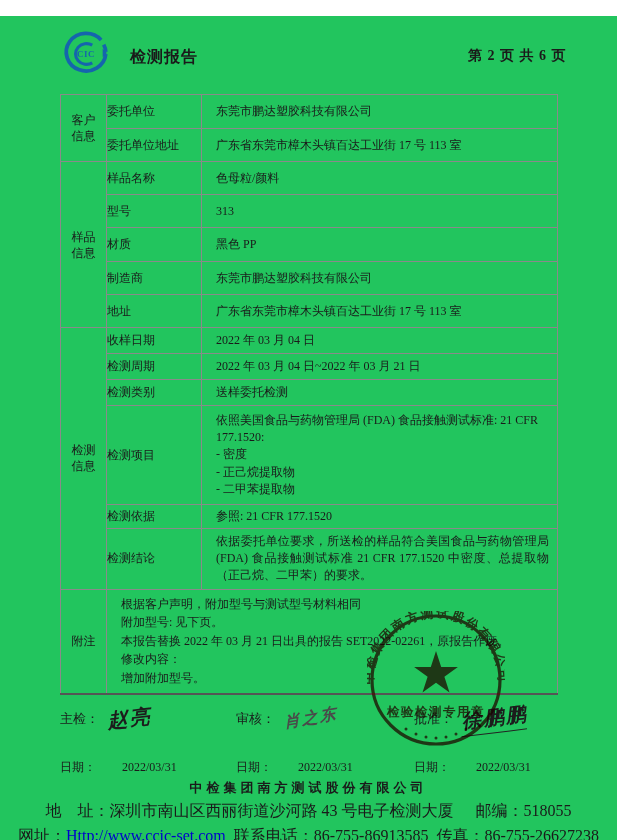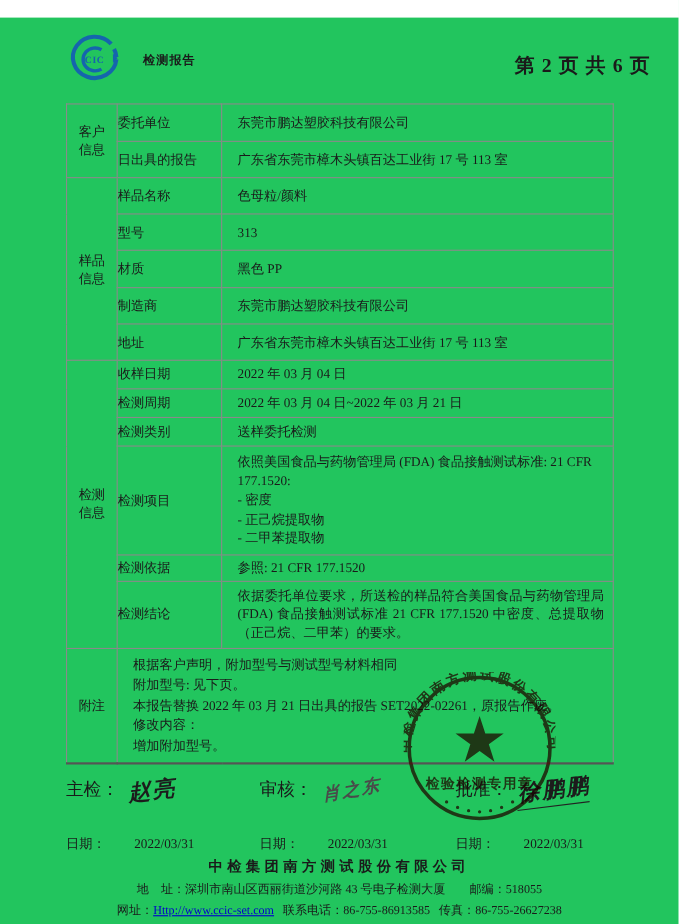--- a/index.html
+++ b/index.html
@@ -2,57 +2,57 @@
 <html><head>
 <meta charset="utf-8">
 <style>
   * { margin:0; padding:0; box-sizing:border-box; }
   html,body { background:#ffffff; }
   body { font-family:"Liberation Serif","DejaVu Serif",serif; color:#1a1a1a; }
   .page { position:relative; width:617px; height:840px; background:#22c55e; overflow:hidden; margin:16px auto; }
 
   
   .hdr-logo { position:absolute; left:61px; top:15px; width:50px; height:46px; }
-  .hdr-title { position:absolute; left:130px; top:31px; font-size:11px; font-weight:bold; letter-spacing:1px; }
+  .hdr-title { position:absolute; left:130px; top:31px; font-size:16px; font-weight:bold; letter-spacing:1px; }
   .hdr-no { position:absolute; left:237px; top:31px; font-size:12.5px; font-weight:bold; }
-  .hdr-page { position:absolute; left:468px; top:31px; font-size:18px; font-weight:bold; letter-spacing:1px; }
+  .hdr-page { position:absolute; left:468px; top:31px; font-size:14px; font-weight:bold; letter-spacing:1px; }
 
   
   table.report { position:absolute; left:60px; top:78px; width:497px; border-collapse:collapse; table-layout:fixed;
                  border:1.2px solid #6b6b6b; border-bottom:2.2px solid #555; }
   table.report td { border:1px solid #8a8a8a; font-size:12px; vertical-align:middle; }
   td.grp { text-align:center; white-space:pre-line; line-height:16px; font-size:12px; }
   td.lbl { padding-left:0; }
   td.val { padding-left:14px; padding-right:10px; }
   .r34{height:34px} .r33{height:33px} .r26{height:26px}
   td.val-multi { white-space:pre-line; line-height:17.2px; padding:6px 10px 6px 14px; vertical-align:middle; }
   td.val-wrap  { line-height:17.2px; padding:4px 8px 4px 14px; text-align:justify; }
   td.note { white-space:pre-line; line-height:18.6px; padding:5px 10px 5px 14px; vertical-align:top; }
   .rh-items{height:87px} .rh-basis{height:24px} .rh-concl{height:52px} .rh-note{height:93px}
 
   
   .sig-area { position:absolute; left:60px; top:688px; width:497px; }
   .sig-row { display:grid; grid-template-columns:176px 178px 143px; align-items:center; }
   .sig-cell { display:flex; align-items:center; gap:10px; }
-  .sig-role { font-size:16px; }
+  .sig-role { font-size:13px; }
   .sig { display:inline-block; font-size:20px; font-weight:600; color:#1c1c1c;
          transform:rotate(-7deg) skewX(-14deg); letter-spacing:2px; }
   .sig-small { font-size:16px; color:#4a4a4a; transform:rotate(-10deg) skewX(-18deg); }
   .sig-underline { border-bottom:1.6px solid #222; padding-bottom:1px; }
   .date-row { display:grid; grid-template-columns:176px 178px 143px; margin-top:26px;text-align:right; }
   .date-cell { display:flex; align-items:center; gap:26px; font-size:12px; }
 
   
   .stamp { position:absolute; left:367px; top:595px; width:138px; height:138px;
            mix-blend-mode:multiply; opacity:.93; z-index:5; pointer-events:none; }
 
   
   .footer { position:absolute; left:0; top:763px; width:100%; text-align:center; }
   .f-company { font-size:13px; font-weight:bold; letter-spacing:4px; }
-  .f-line { font-size:11px; margin-top:4px; }
+  .f-line { font-size:16px; margin-top:4px; }
   .gap-lg { display:inline-block; width:22px; }
   .gap-sm { display:inline-block; width:8px; }
   .f-link { color:#0000cc; text-decoration:underline; cursor:pointer; }
 </style>
 </head>
 <body>
 
 <div class="page">
 
   <svg class="hdr-logo" viewBox="0 0 48 44">
@@ -75,21 +75,21 @@
       </colgroup>
     <tbody>
 
       <tr class="r34">
         <td class="grp" rowspan="2">客户
 信息</td>
         <td class="lbl">委托单位</td>
         <td class="val">东莞市鹏达塑胶科技有限公司</td>
       </tr>
       <tr class="r33">
-        <td class="lbl">日出具的报告</td>
+        <td class="lbl">委托单位地址</td>
         <td class="val">广东省东莞市樟木头镇百达工业街 17 号 113 室</td>
       </tr>
 
       <tr class="r33">
         <td class="grp" rowspan="5">样品
 信息</td>
         <td class="lbl">样品名称</td>
         <td class="val">色母粒/颜料</td>
       </tr>
       <tr class="r33">

